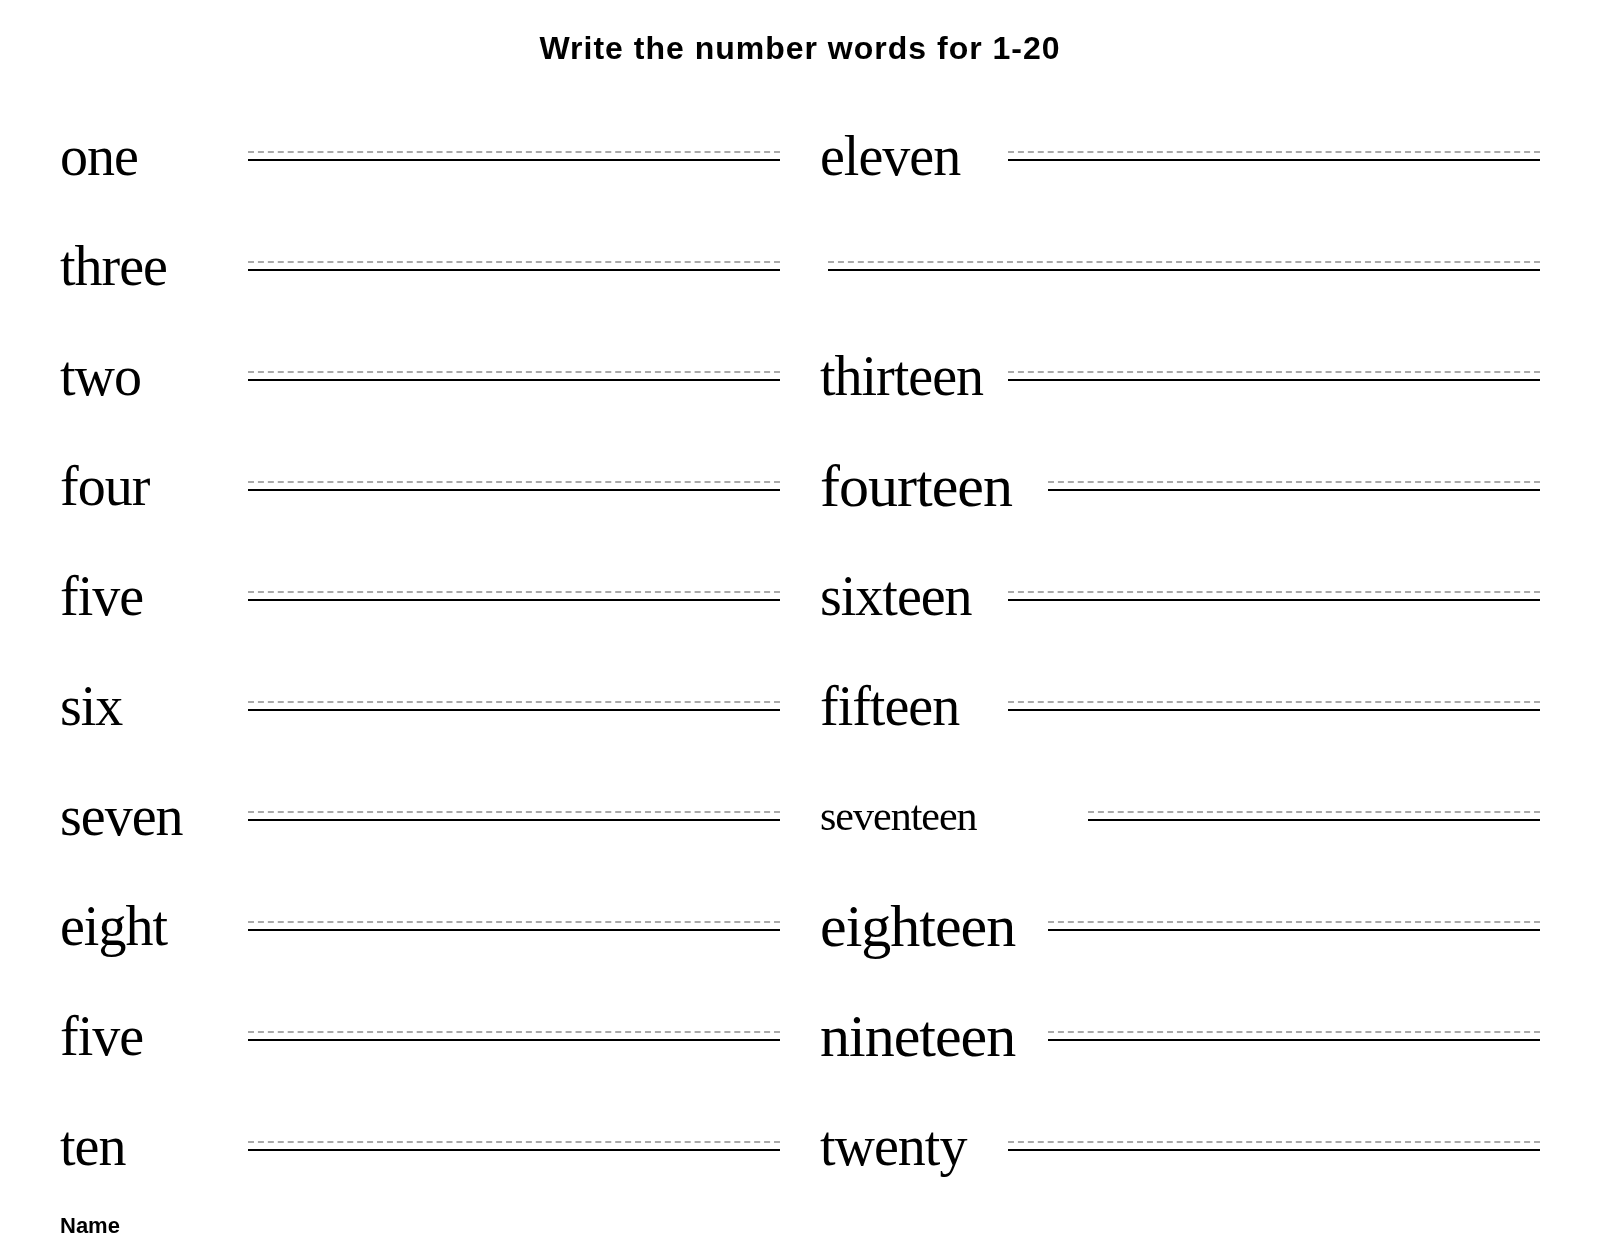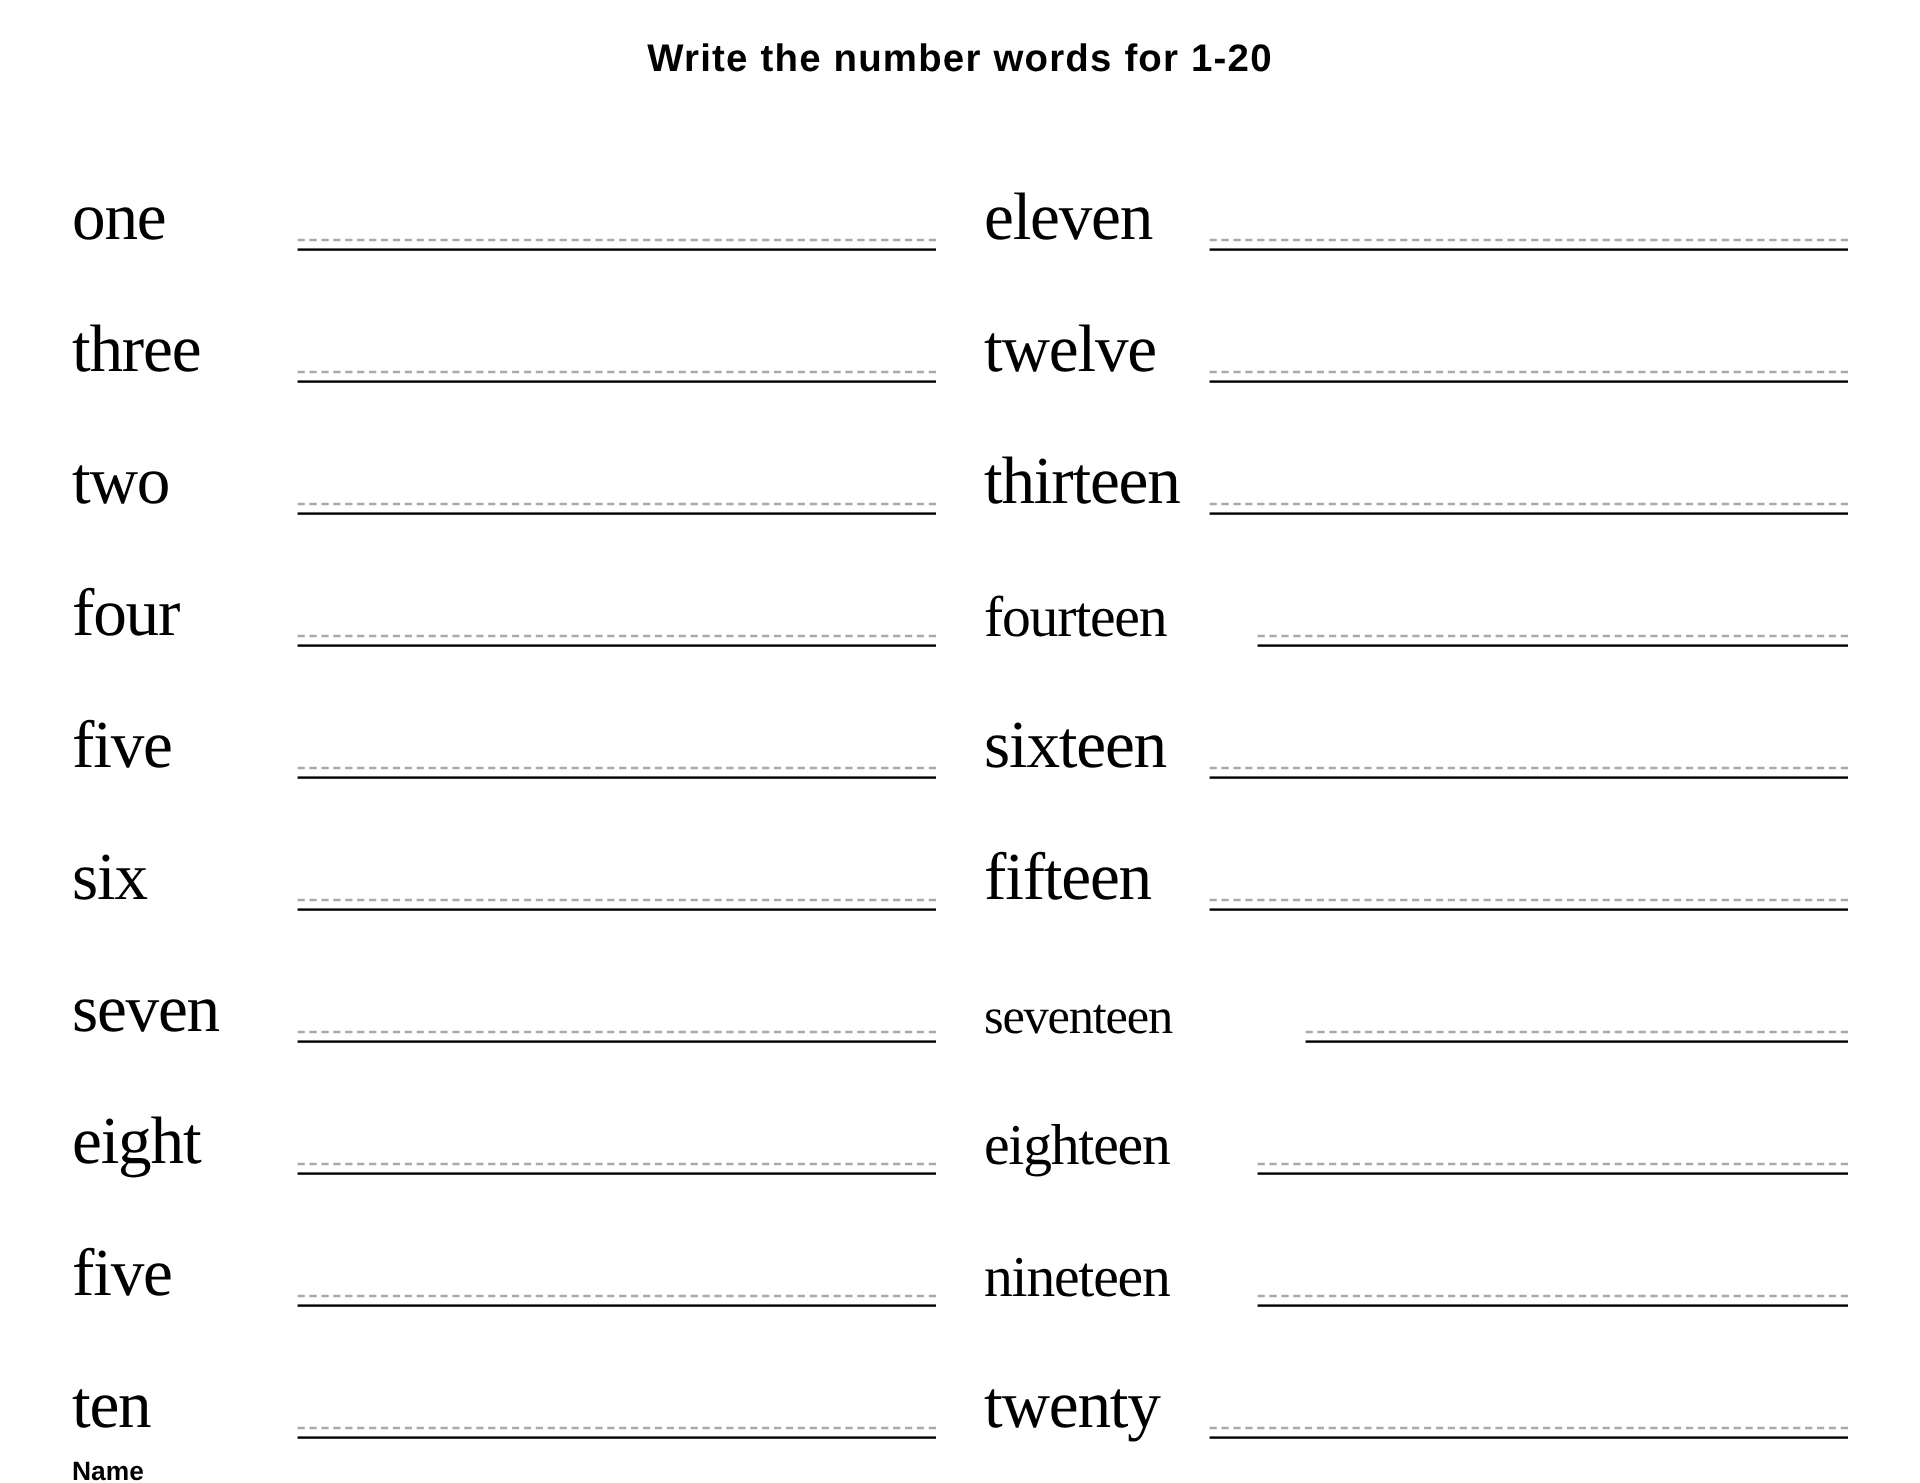--- a/index.html
+++ b/index.html
@@ -30,21 +30,21 @@
 
     .column {
       flex: 1;
       display: flex;
       flex-direction: column;
       padding: 0 20px;
     }
 
     .word-row {
       display: flex;
-      align-items: flex-end;
+      align-items: center;
       margin-bottom: 0;
       position: relative;
       height: 110px;
     }
 
     .word-label {
       font-family: 'KG Primary Penmanship', 'Architects Daughter', 'Comic Sans MS', cursive;
       font-size: 56px;
       font-weight: normal;
       color: #000;
@@ -53,21 +53,21 @@
       padding-bottom: 4px;
       min-width: 180px;
       
       font-family: Georgia, 'Times New Roman', serif;
       font-style: normal;
       letter-spacing: -1px;
     }
 
     
     .word-label.large {
-      font-size: 48px;
+      font-size: 60px;
       min-width: 220px;
     }
     .word-label.xlarge {
       font-size: 42px;
       min-width: 260px;
     }
 
     .writing-area {
       flex: 1;
       display: flex;
@@ -198,21 +198,20 @@
 
   <div class="column">
   <div class="word-row">
         <span class="word-label hw ">eleven</span>
         <div class="writing-area">
           <div class="dotted-line"></div>
           <div class="solid-line"></div>
         </div>
       </div>
       <div class="word-row">
-        <span class="word-label hw ">twelve</span>
         <div class="writing-area">
           <div class="dotted-line"></div>
           <div class="solid-line"></div>
         </div>
       </div>
       <div class="word-row">
         <span class="word-label hw ">thirteen</span>
         <div class="writing-area">
           <div class="dotted-line"></div>
           <div class="solid-line"></div>

